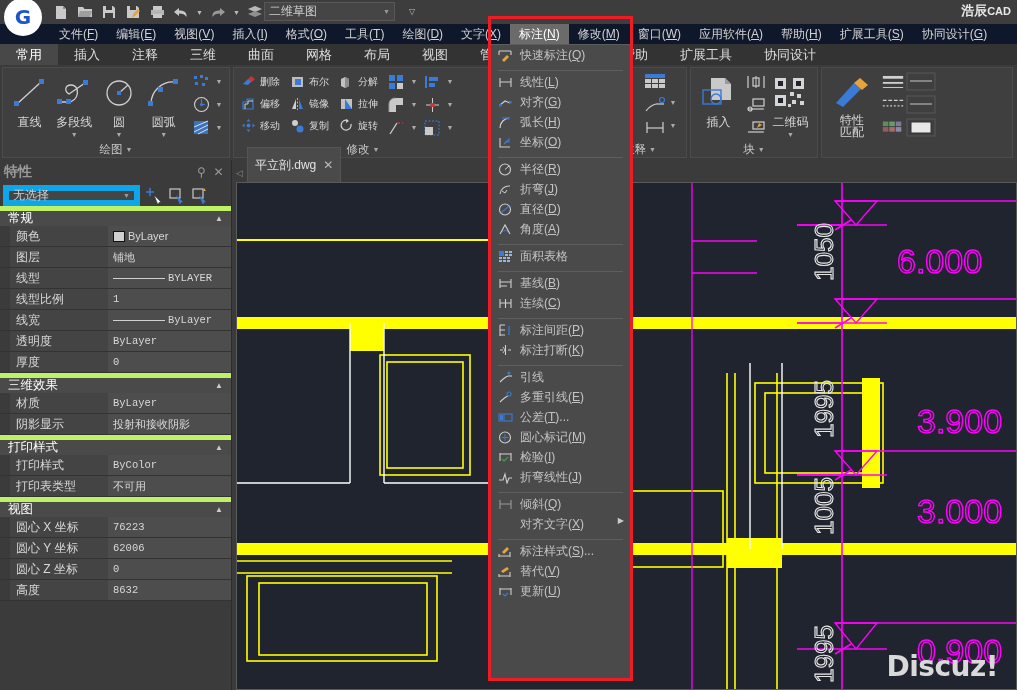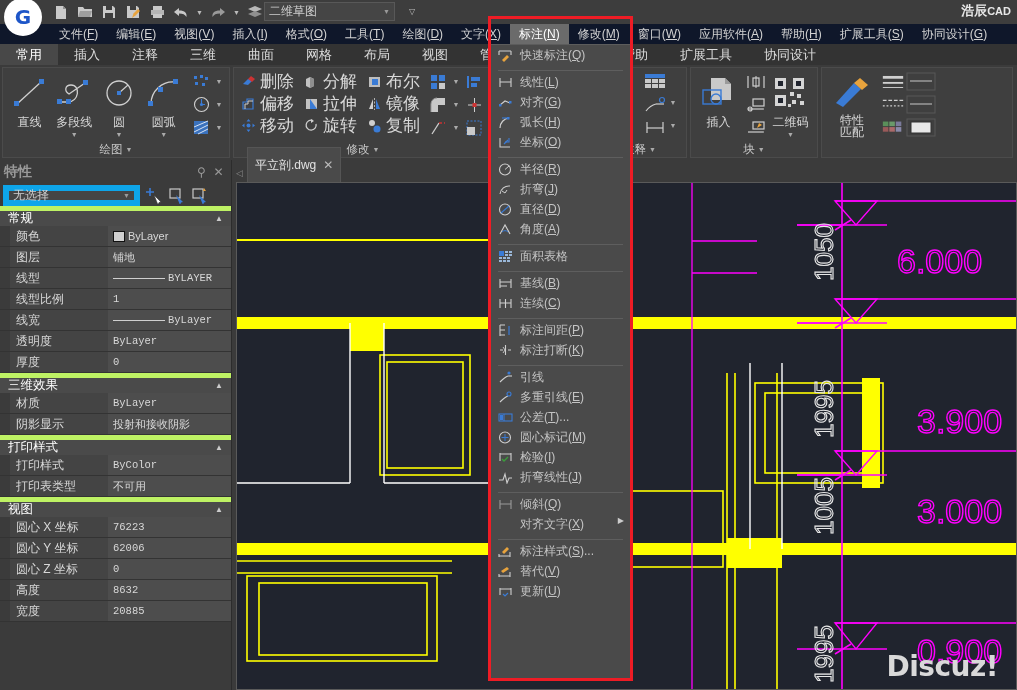--- a/index.html
+++ b/index.html
@@ -90,21 +90,21 @@
     width: 48px; display: flex; flex-direction: column; align-items: center;
     padding-top: 2px;
   }
   .bigbtn .ic { height: 40px; display: flex; align-items: center; justify-content: center; }
   .bigbtn .lb { font-size: 12px; color: #d8d8d8; margin-top: 1px; white-space: nowrap; }
   .bigbtn .dc { font-size: 7px; color: #aaa; line-height: 7px; }
 
   .smallcol { display: flex; flex-direction: column; gap: 1px; }
   .smallbtn {
     height: 21px; display: flex; align-items: center; gap: 3px;
-    padding: 0 2px; font-size: 17px; color: #d8d8d8; white-space: nowrap;
+    padding: 0 2px; font-size: 10px; color: #d8d8d8; white-space: nowrap;
   }
   .smallbtn .ic { width: 17px; height: 17px; display:flex; align-items:center; justify-content:center; }
   .iconcol { display: flex; flex-direction: column; gap: 2px; }
   .iconbtn { width: 24px; height: 21px; display: flex; align-items: center; justify-content: center; }
   .caretcol { display: flex; flex-direction: column; gap: 2px; }
   .caretb { width: 12px; height: 21px; display: flex; align-items: center; justify-content: center; font-size: 7px; color: #aaa; }
   .layer-dd {
     position: absolute; left: 4px; bottom: 18px; width: 78px; height: 17px;
     background: #3f3f3f; border: 1px solid #555; display: flex; align-items: center;
     justify-content: flex-end; padding-right: 3px; font-size: 7px; color: #999;
@@ -425,49 +425,20 @@
                   <circle cx="7.5" cy="7.5" r="2" fill="#3a7bd5"></circle>
                 </svg>
               </span>
             <span>移动</span>
           </div>
         </div>
         <div class="smallcol" style="margin-left:5px">
           <div class="smallbtn">
             <span class="ic">
                 <svg width="15" height="14" viewBox="0 0 15 14">
-                  <path d="M2 4l4-2 4 2v7l-4 2-4-2z" fill="#c2c2c2"></path>
-                  <path d="M6 2l4 2v7l-4 2z" fill="#8e8e8e"></path>
-                </svg>
-              </span>
-            <span>分解</span>
-          </div>
-          <div class="smallbtn">
-            <span class="ic">
-                <svg width="15" height="14" viewBox="0 0 15 14">
-                  <rect x="2" y="2" width="11" height="10" fill="#c2c2c2"></rect>
-                  <path d="M6 2l7 10H6z" fill="#3a7bd5"></path>
-                </svg>
-              </span>
-            <span>拉伸</span>
-          </div>
-          <div class="smallbtn">
-            <span class="ic">
-                <svg width="15" height="15" viewBox="0 0 15 15">
-                  <path d="M12 6A5 5 0 1 1 9 2.5" stroke="#cfcfcf" stroke-width="1.3" fill="none"></path>
-                  <path d="M7 1l3 2-3 2z" fill="#cfcfcf"></path>
-                </svg>
-              </span>
-            <span>旋转</span>
-          </div>
-        </div>
-        <div class="smallcol" style="margin-left:5px">
-          <div class="smallbtn">
-            <span class="ic">
-                <svg width="15" height="14" viewBox="0 0 15 14">
                   <rect x="2" y="2" width="11" height="10" fill="#bdbdbd"></rect>
                   <rect x="5" y="4" width="6" height="6" fill="#3a7bd5"></rect>
                 </svg>
               </span>
             <span>布尔</span>
           </div>
           <div class="smallbtn">
             <span class="ic">
                 <svg width="15" height="14" viewBox="0 0 15 14">
                   <path d="M6 2L2 12h4z" fill="#cfcfcf"></path>
@@ -478,20 +449,49 @@
             <span>镜像</span>
           </div>
           <div class="smallbtn">
             <span class="ic">
                 <svg width="15" height="14" viewBox="0 0 15 14">
                   <circle cx="5" cy="4" r="3" fill="#cfcfcf"></circle>
                   <circle cx="10" cy="10" r="3.5" fill="#3a7bd5"></circle>
                 </svg>
               </span>
             <span>复制</span>
+          </div>
+        </div>
+        <div class="smallcol" style="margin-left:5px">
+          <div class="smallbtn">
+            <span class="ic">
+                <svg width="15" height="14" viewBox="0 0 15 14">
+                  <path d="M2 4l4-2 4 2v7l-4 2-4-2z" fill="#c2c2c2"></path>
+                  <path d="M6 2l4 2v7l-4 2z" fill="#8e8e8e"></path>
+                </svg>
+              </span>
+            <span>分解</span>
+          </div>
+          <div class="smallbtn">
+            <span class="ic">
+                <svg width="15" height="14" viewBox="0 0 15 14">
+                  <rect x="2" y="2" width="11" height="10" fill="#c2c2c2"></rect>
+                  <path d="M6 2l7 10H6z" fill="#3a7bd5"></path>
+                </svg>
+              </span>
+            <span>拉伸</span>
+          </div>
+          <div class="smallbtn">
+            <span class="ic">
+                <svg width="15" height="15" viewBox="0 0 15 15">
+                  <path d="M12 6A5 5 0 1 1 9 2.5" stroke="#cfcfcf" stroke-width="1.3" fill="none"></path>
+                  <path d="M7 1l3 2-3 2z" fill="#cfcfcf"></path>
+                </svg>
+              </span>
+            <span>旋转</span>
           </div>
         </div>
         <div class="iconcol" style="margin-left:4px">
           <div class="iconbtn">
             <svg width="17" height="16" viewBox="0 0 17 16">
                 <rect x="1" y="1" width="6" height="6" fill="#3a7bd5"></rect>
                 <rect x="9" y="1" width="6" height="6" fill="#3a7bd5"></rect>
                 <rect x="1" y="9" width="6" height="6" fill="#3a7bd5"></rect>
                 <rect x="9" y="9" width="6" height="6" fill="#c9c9c9"></rect>
               </svg>
@@ -945,27 +945,20 @@
           <div class="pk">圆心 Z 坐标</div>
           <div class="pv mono">
             <span>0</span>
           </div>
         </div>
         <div class="prow">
           <div class="gut"></div>
           <div class="pk">高度</div>
           <div class="pv mono">
             <span>8632</span>
-          </div>
-        </div>
-        <div class="prow">
-          <div class="gut"></div>
-          <div class="pk">宽度</div>
-          <div class="pv mono">
-            <span>20885</span>
           </div>
         </div>
       </div>
   </div>
 
   <div class="docbar">
     <span class="navarrow">◁</span>
     <div class="doctab">
       <span>平立剖.dwg</span>
       <span class="x">✕</span>

